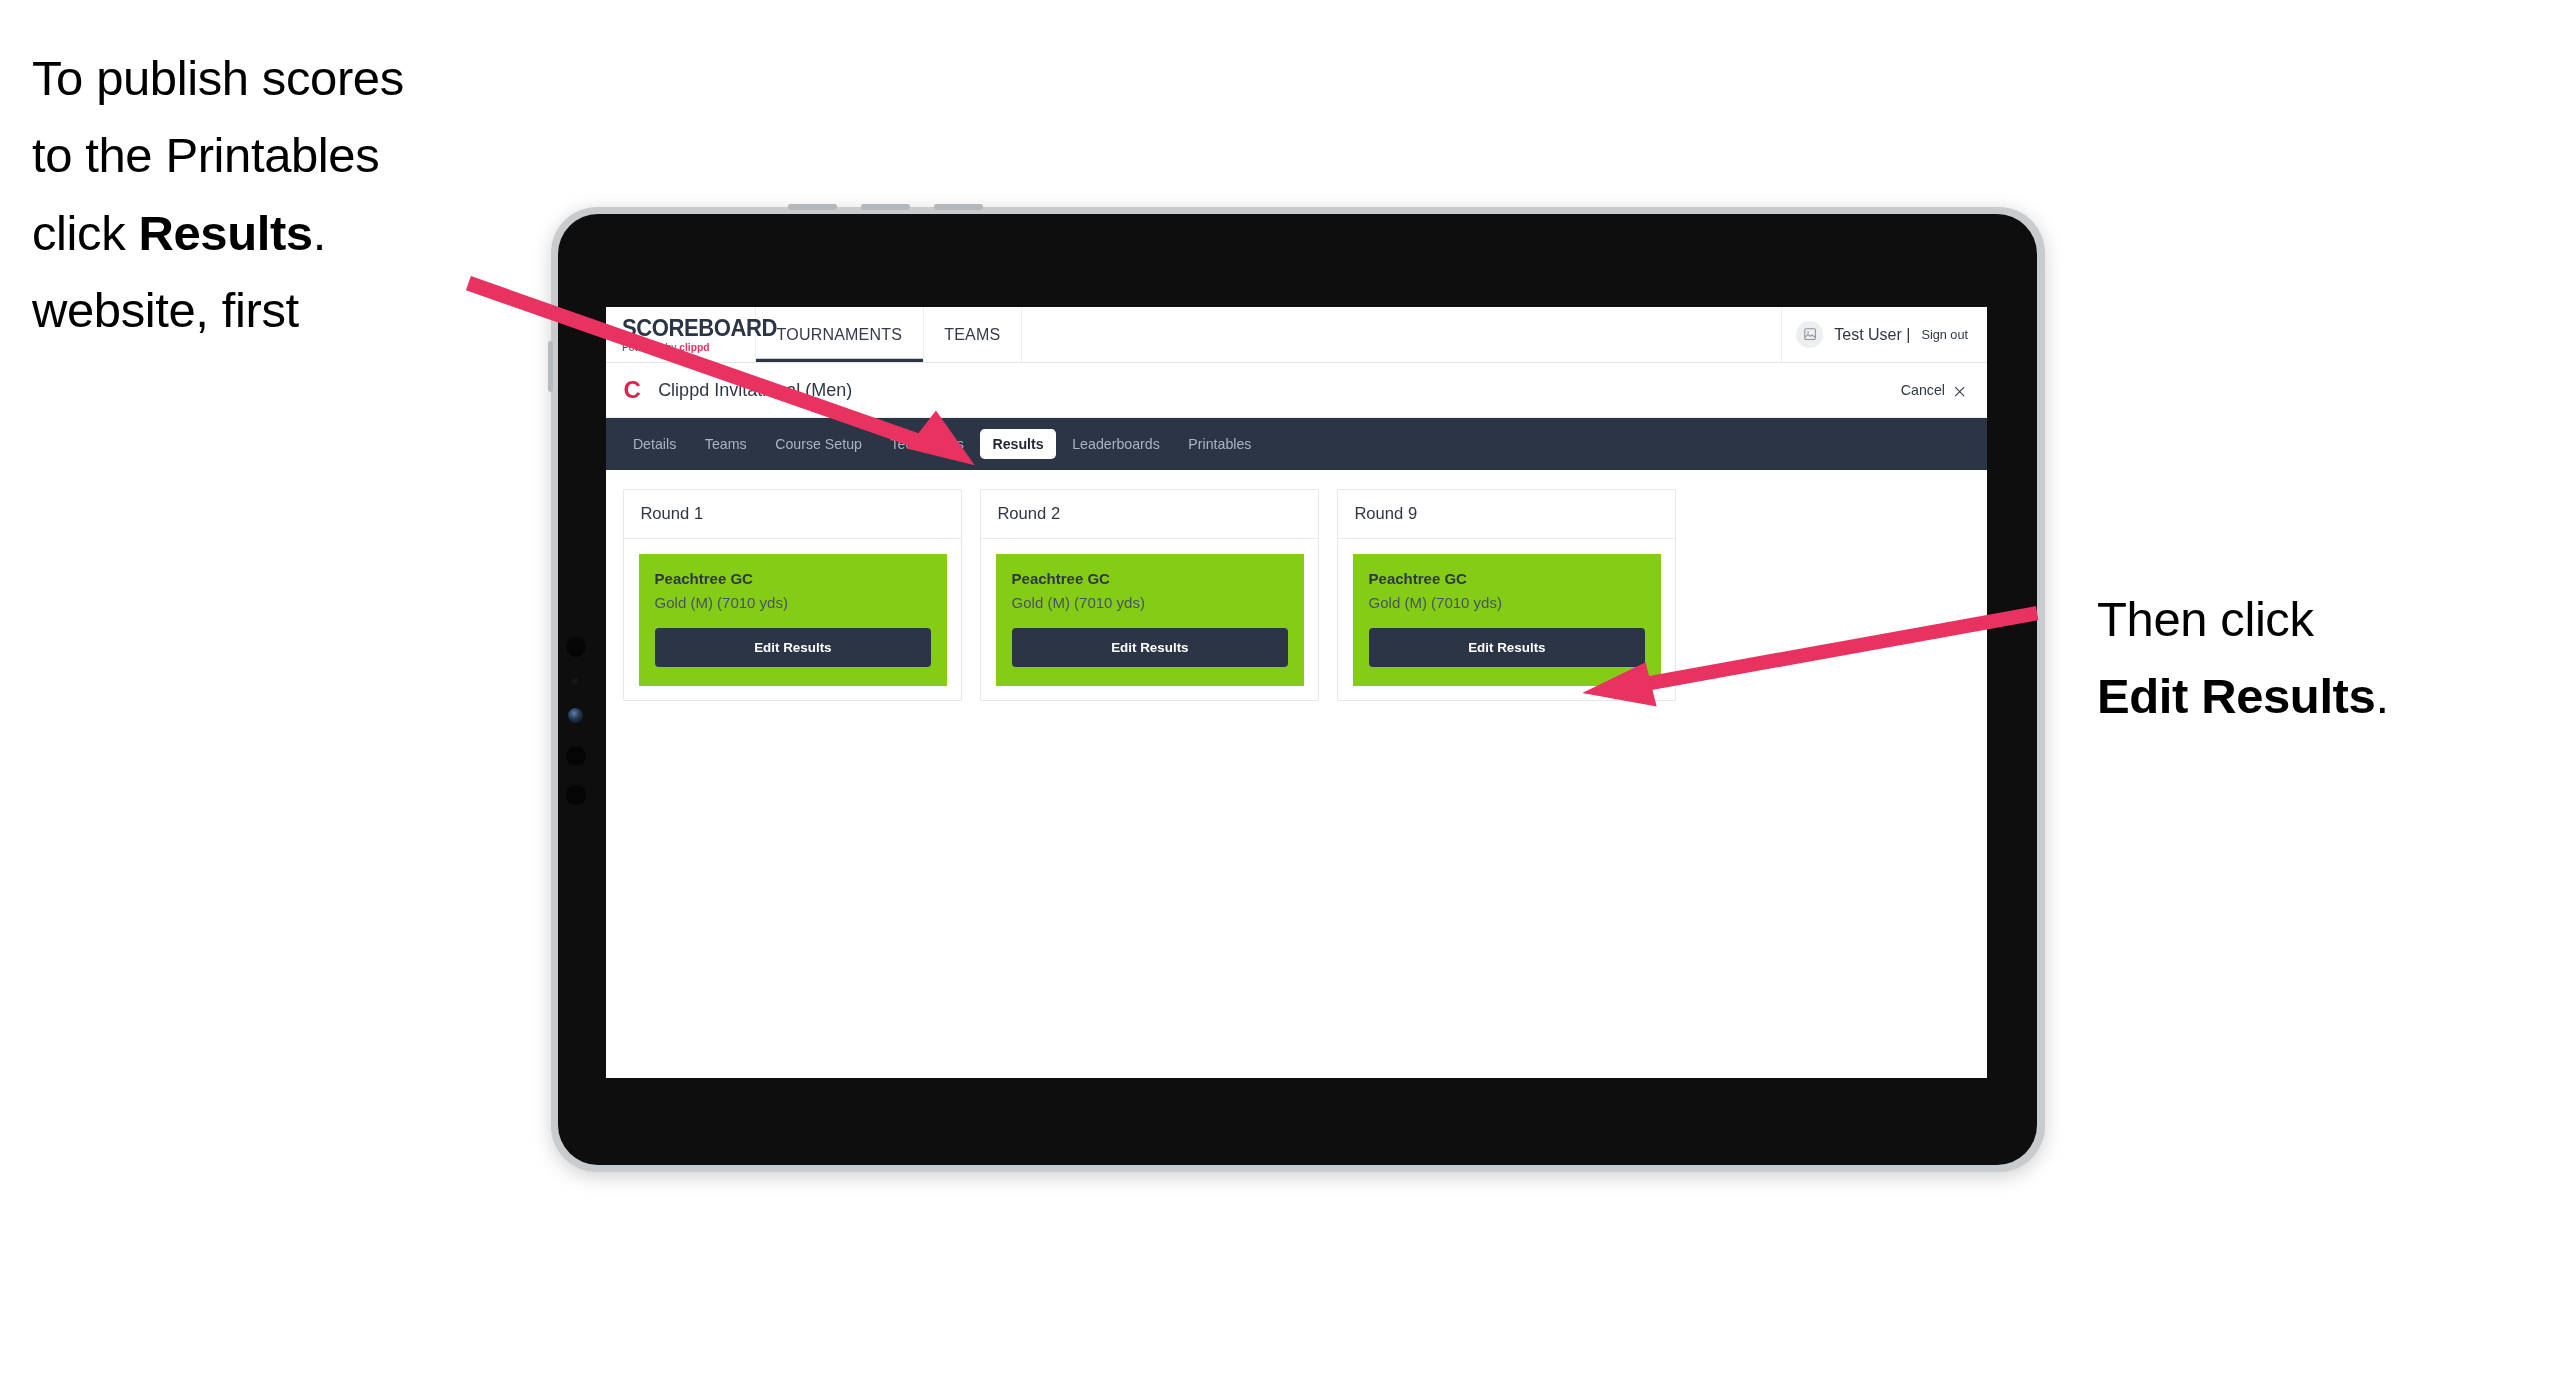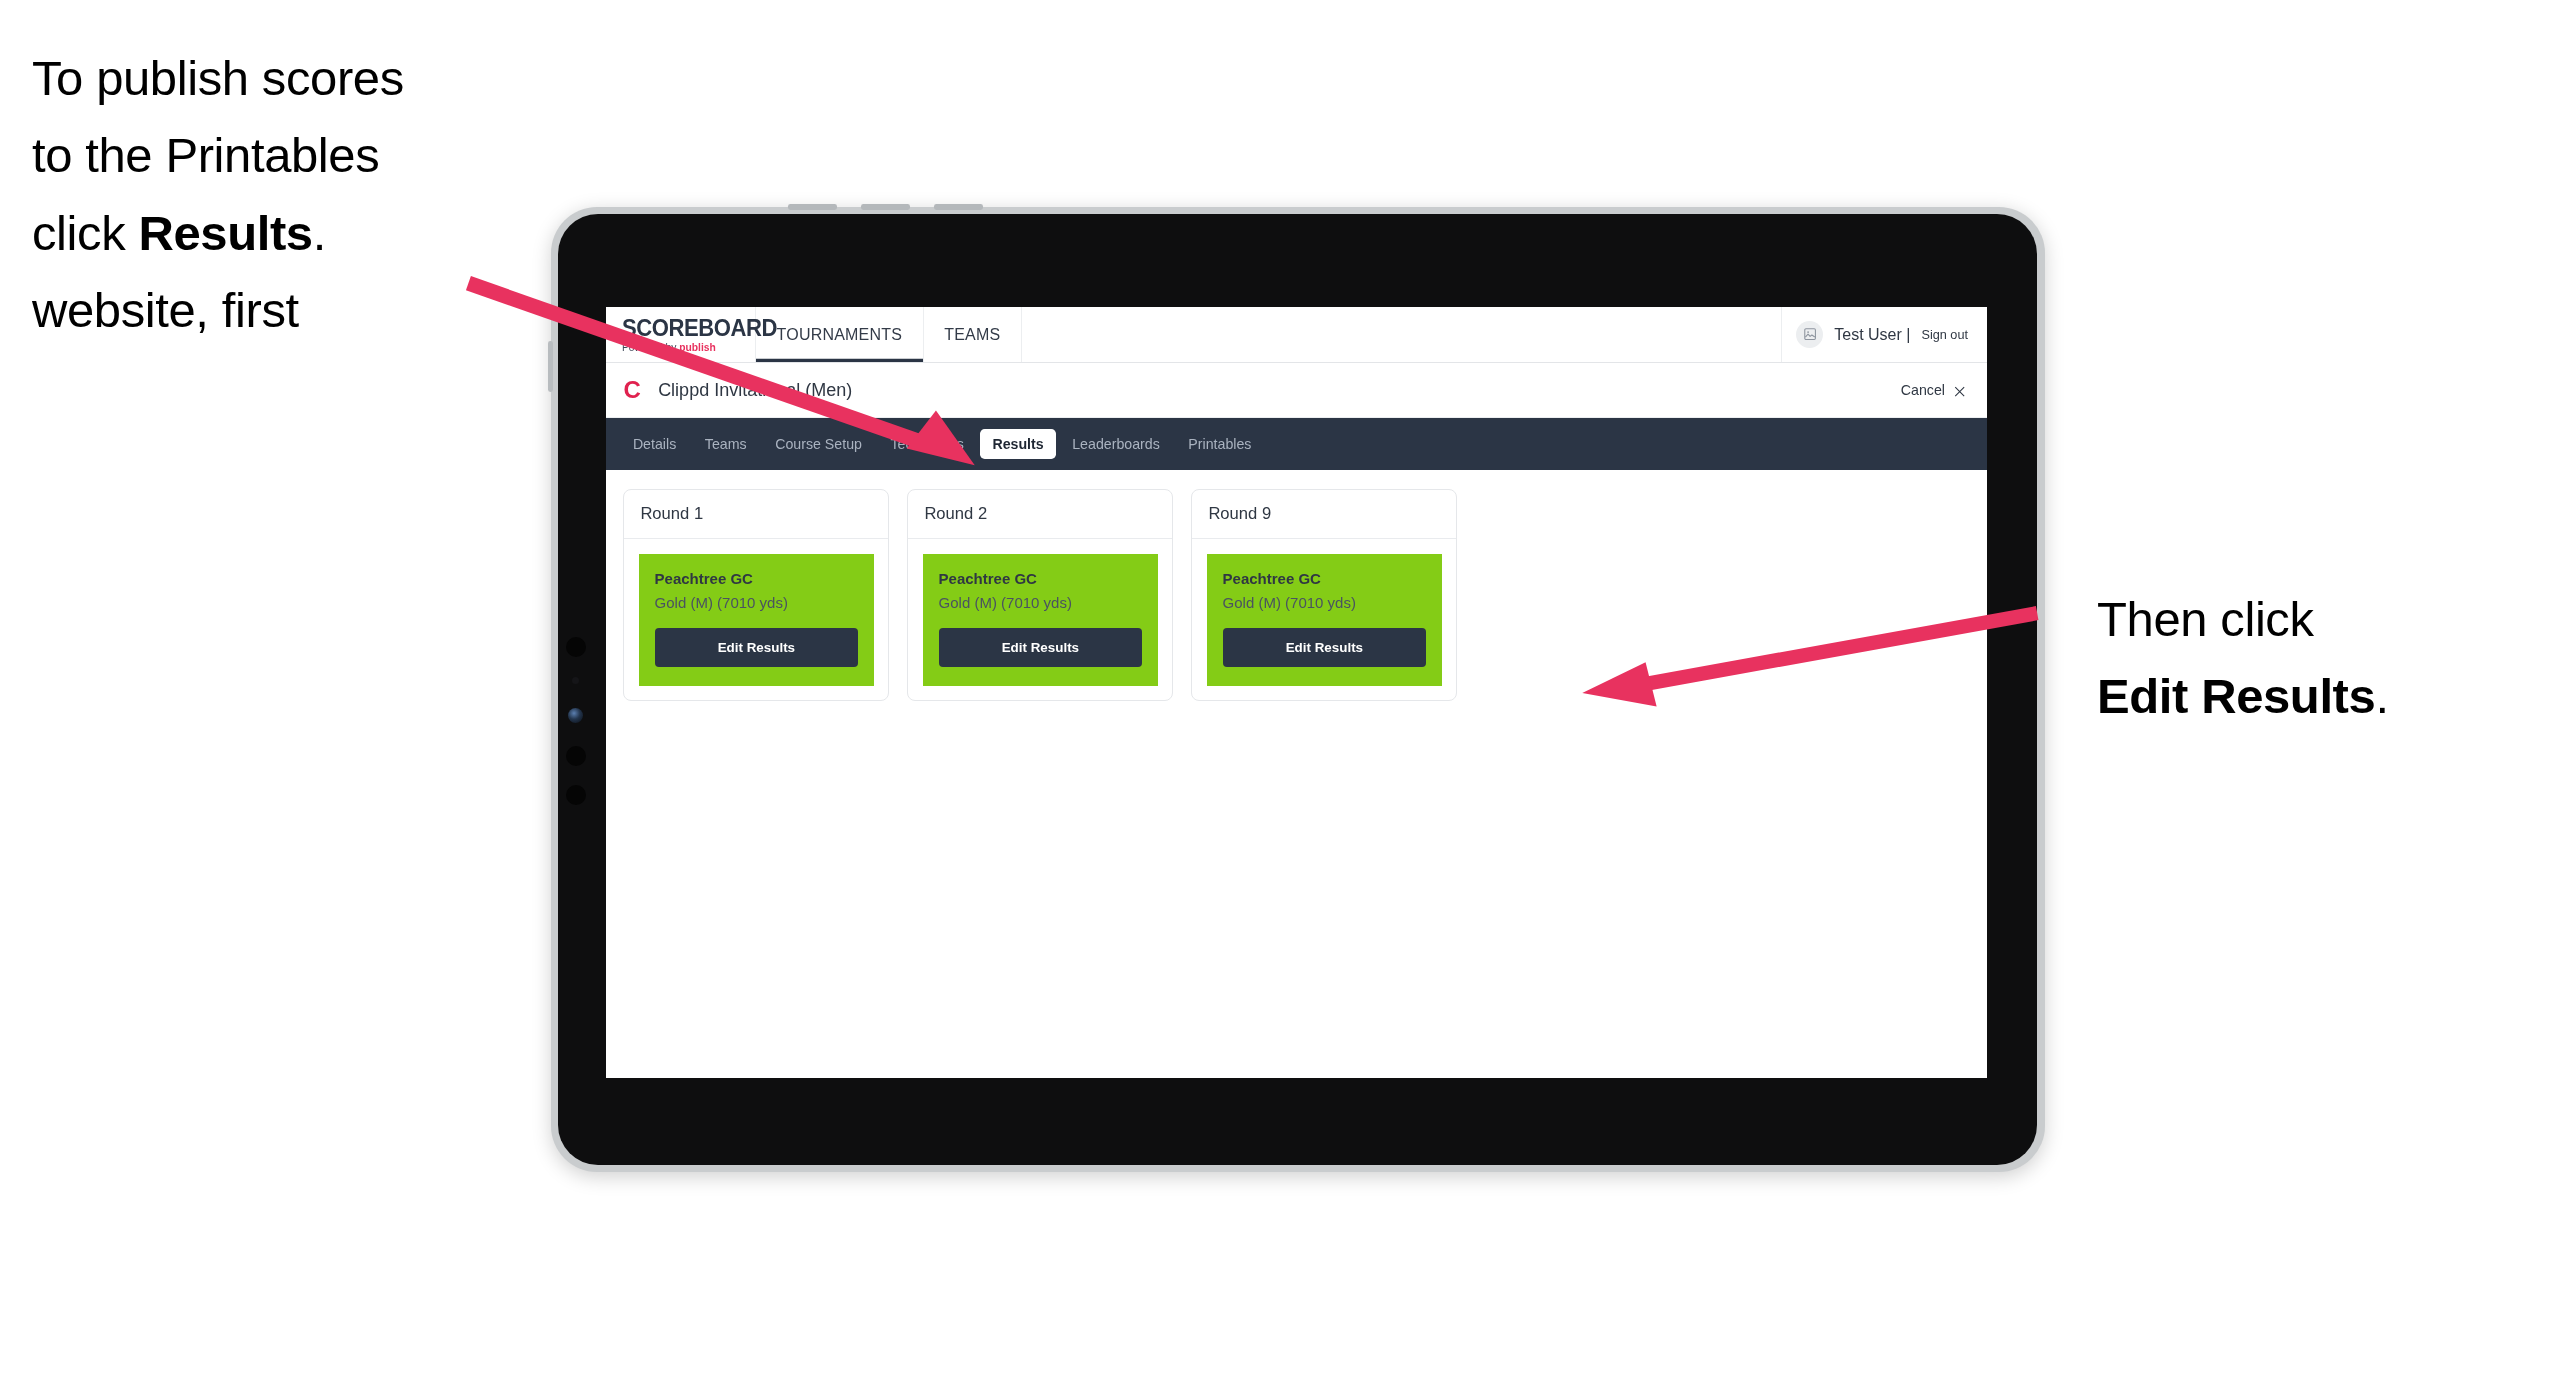--- a/index.html
+++ b/index.html
@@ -245,23 +245,23 @@
   }
 
   
   #rounds {
     display: flex;
     gap: 18px;
     padding: 19px 17.4px 0 17.4px;
     box-sizing: border-box;
   }
   .round-card {
-    width: 266px;
+    width: 339px;
     border: 0.8px solid #e5e7ea;
-    border-radius: 8px;
+    border-radius: 2px;
     background: #ffffff;
     box-sizing: border-box;
   }
   .round-head {
     padding: 14.2px 16px;
     border-bottom: 0.8px solid #e9ebee;
     font-size: 16.6px;
     color: #2f3743;
   }
   .round-body { padding: 14.2px; }
@@ -321,21 +321,21 @@
   <div class="notch" style="left:310px; width:49px;"></div>
   <div class="notch" style="left:383px; width:49px;"></div>
   <div id="side-button"></div>
 </div>
 
 <div id="screen">
 
   <div id="appbar">
     <div id="brand">
       <div id="brand-title">SCOREBOARD</div>
-      <div id="brand-sub"><span>Powered by </span><span class="accent">publish</span></div>
+      <div id="brand-sub"><span>Powered by </span><span class="accent">clippd</span></div>
     </div>
 
     <div class="topnav-item active">
       <span>TOURNAMENTS</span>
     </div>
     <div class="topnav-item">
       <span>TEAMS</span>
     </div>
     <div id="topnav-spacer"></div>
 

